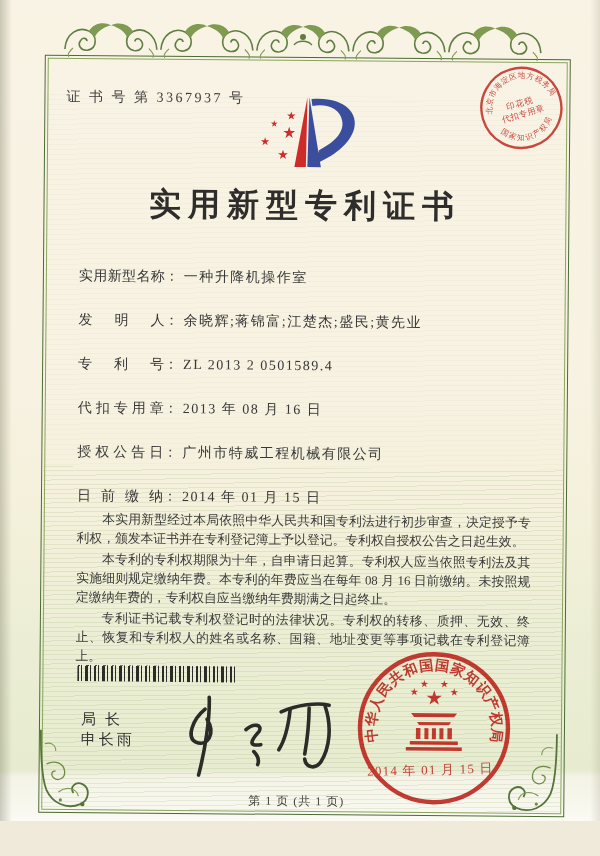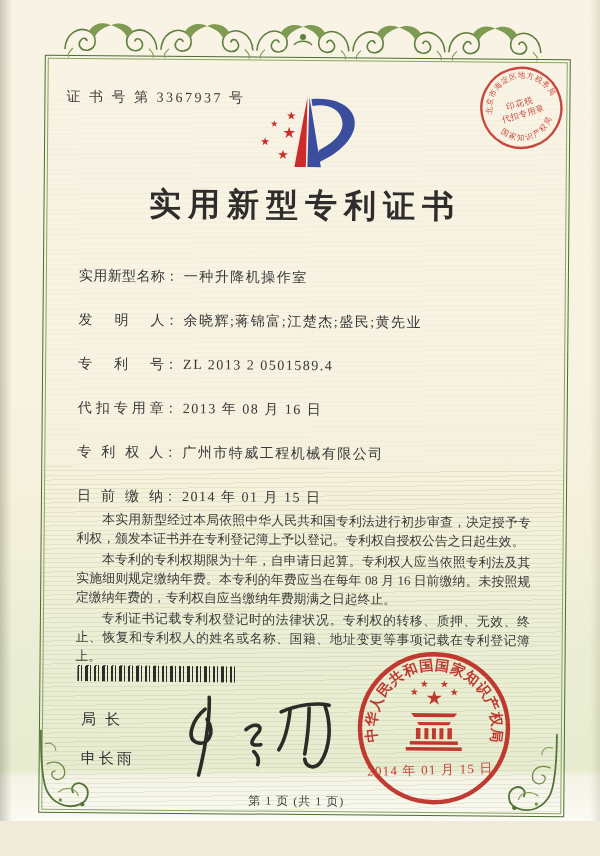--- a/index.html
+++ b/index.html
@@ -33,21 +33,21 @@
   .fields .row{height:20px;line-height:20px;margin-bottom:24px;white-space:nowrap;}
   .lbl{display:inline-block;width:86px;text-align:justify;text-align-last:justify;vertical-align:top;}
   .colon{margin-right:5px;}
   .val{letter-spacing:1.5px;}
   .paras{position:absolute;left:78px;top:512px;width:454px;font-size:12.8px;line-height:19px;
     color:#3a3a3a;text-align:justify;}
   .paras p{margin:0 0 2px 0;text-indent:2em;}
   .barcode{position:absolute;left:80px;top:667px;width:158px;height:16px;
     background:repeating-linear-gradient(90deg,#2b2b28 0 2px,transparent 2px 3.5px,#2b2b28 3.5px 4.5px,transparent 4.5px 8px,#2b2b28 8px 11px,transparent 11px 12.5px,#2b2b28 12.5px 13.5px,transparent 13.5px 17px);}
   .officer{position:absolute;left:84px;top:712px;font-size:15px;color:#333;}
-  .officer .o-title{letter-spacing:9px;margin-bottom:20px;}
+  .officer .o-title{letter-spacing:9px;margin-bottom:1px;}
   .officer .o-name{letter-spacing:3px;}
   .sig{position:absolute;left:156px;top:688px;}
   .seals{position:absolute;inset:0;mix-blend-mode:multiply;pointer-events:none;}
   .footer{position:absolute;left:0;right:0;top:793px;text-align:center;font-size:12px;
     letter-spacing:1px;color:#44443f;}
 </style>
 </head>
 <body>
 
 <div class="sheet">
@@ -119,21 +119,21 @@
       <div class="row">
         <span class="lbl">发明人</span><span class="colon">：</span><span class="val">余晓辉;蒋锦富;江楚杰;盛民;黄先业</span>
       </div>
       <div class="row">
         <span class="lbl">专利号</span><span class="colon">：</span><span class="val">ZL 2013 2 0501589.4</span>
       </div>
       <div class="row">
         <span class="lbl">代扣专用章</span><span class="colon">：</span><span class="val">2013 年 08 月 16 日</span>
       </div>
       <div class="row">
-        <span class="lbl">专利权人</span><span class="colon">：</span><span class="val">广州市特威工程机械有限公司</span>
+        <span class="lbl">授权公告日</span><span class="colon">：</span><span class="val">广州市特威工程机械有限公司</span>
       </div>
       <div class="row">
         <span class="lbl">日前缴纳</span><span class="colon">：</span><span class="val">2014 年 01 月 15 日</span>
       </div>
     </div>
 
     <div class="paras">
       <p>本实用新型经过本局依照中华人民共和国专利法进行初步审查，决定授予专利权，颁发本证书并在专利登记簿上予以登记。专利权自授权公告之日起生效。</p>
       <p>本专利的专利权期限为十年，自申请日起算。专利权人应当依照专利法及其实施细则规定缴纳年费。本专利的年费应当在每年 08 月 16 日前缴纳。未按照规定缴纳年费的，专利权自应当缴纳年费期满之日起终止。</p>
       <p>专利证书记载专利权登记时的法律状况。专利权的转移、质押、无效、终止、恢复和专利权人的姓名或名称、国籍、地址变更等事项记载在专利登记簿上。</p>

